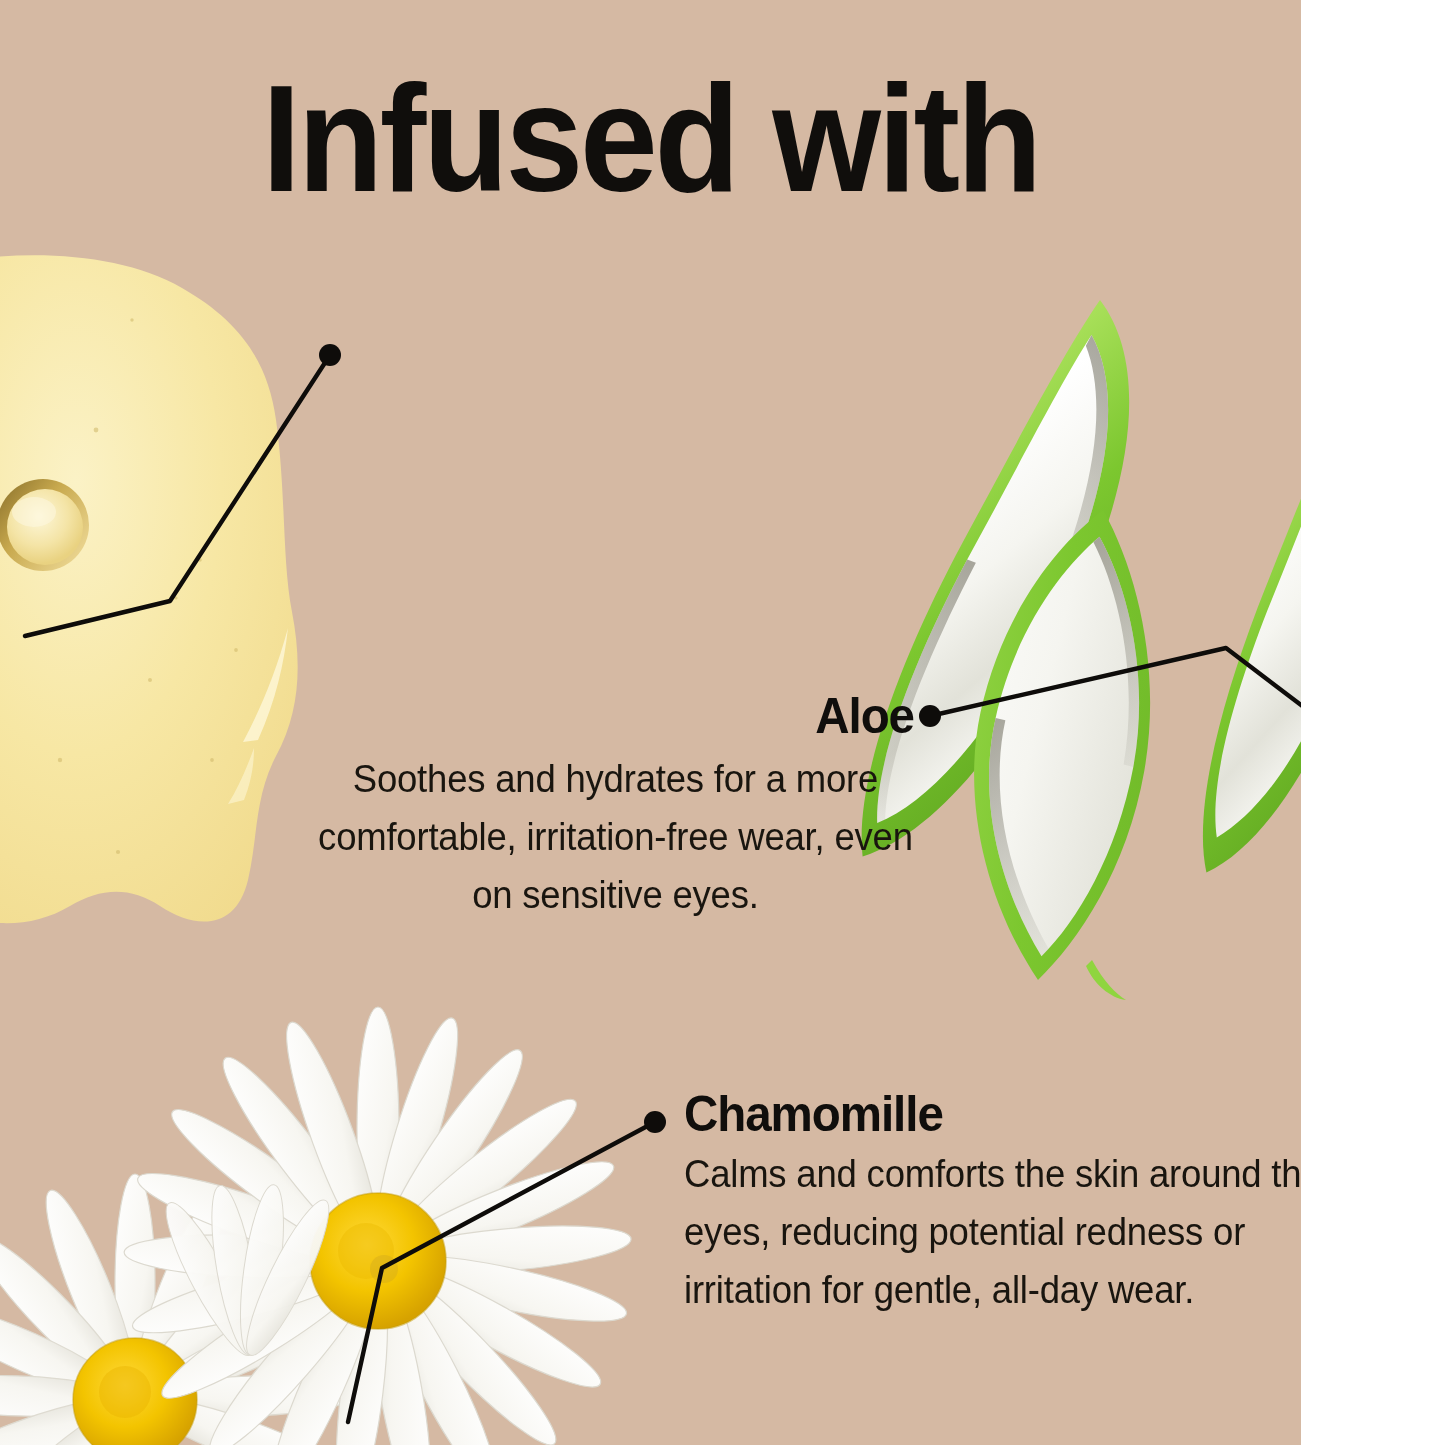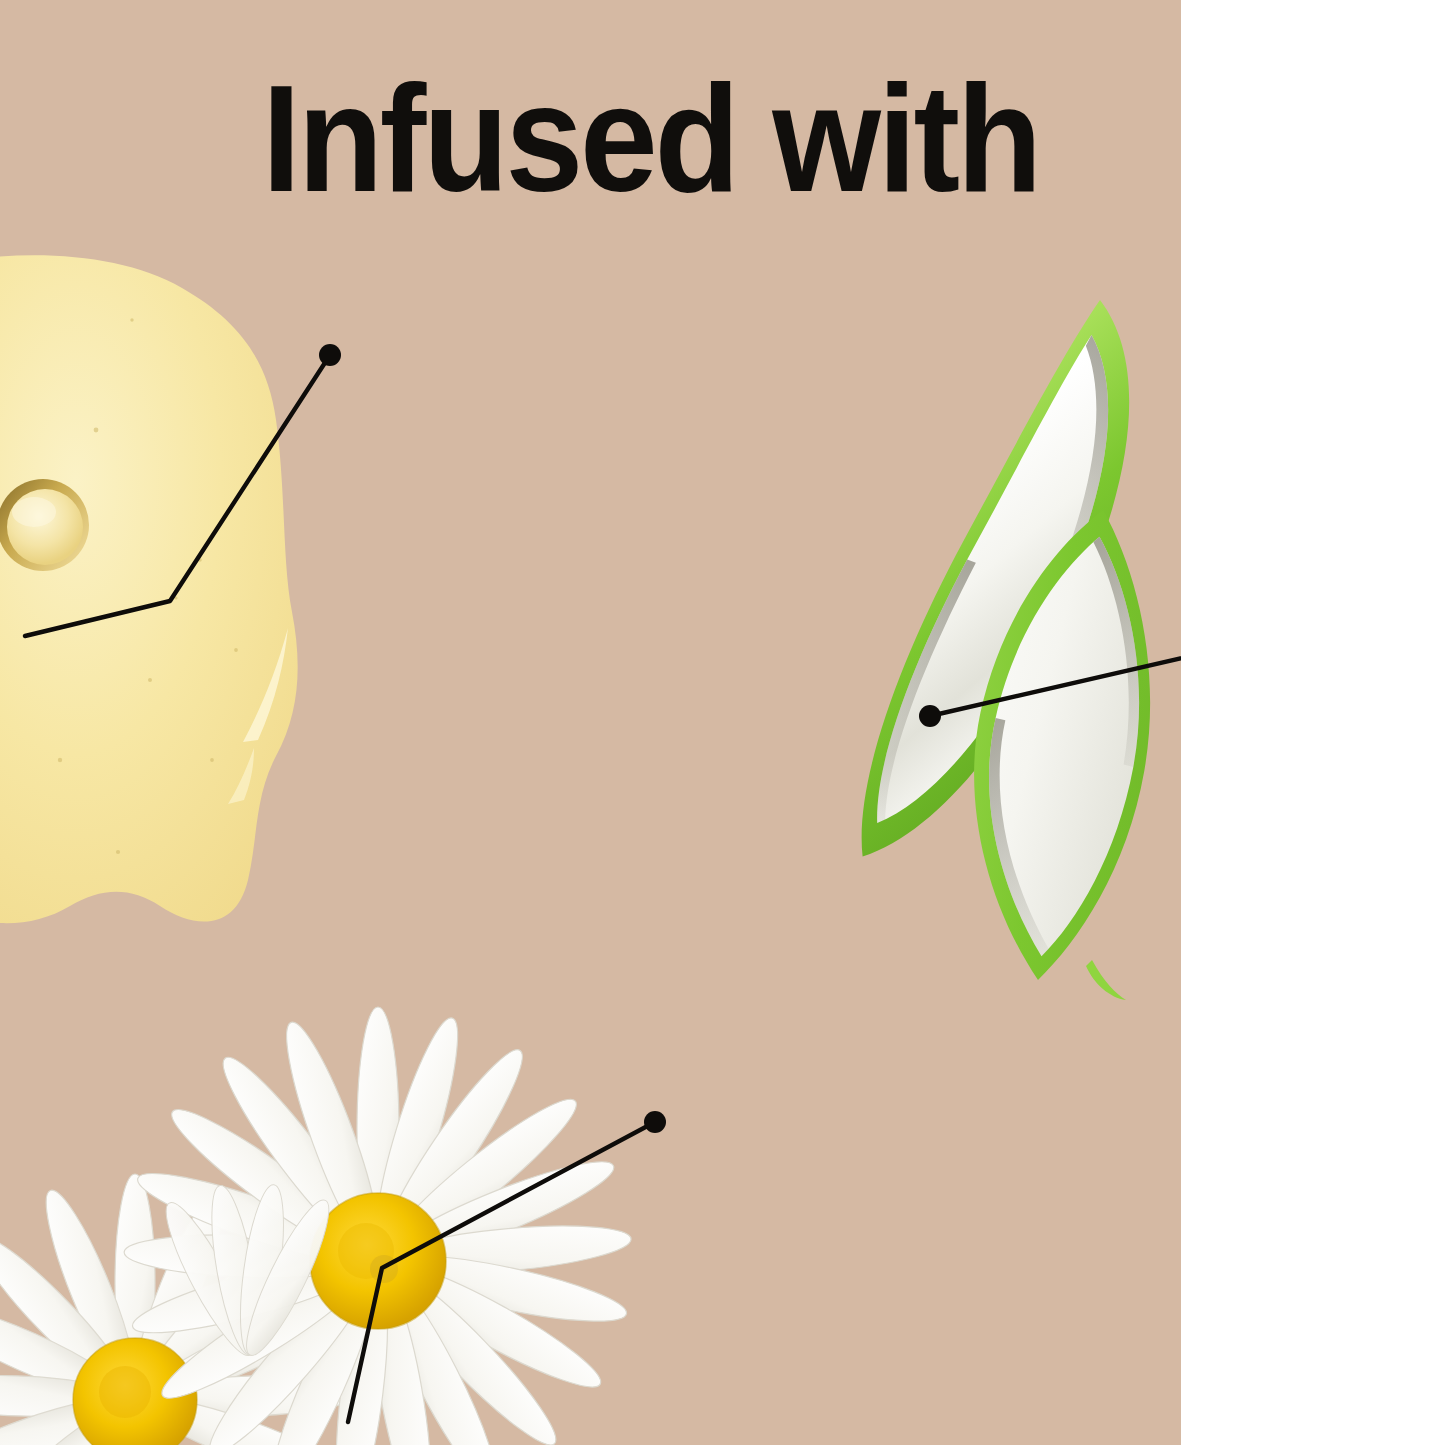--- a/index.html
+++ b/index.html
@@ -2,21 +2,21 @@
 <html><head>
 <meta charset="utf-8">
 <style>
   html, body {
     margin: 0;
     padding: 0;
     background: #ffffff;
   }
   #canvas {
     position: relative;
-    width: 1181px;
+    width: 1301px;
     height: 1445px;
     overflow: hidden;
     background: #d5b9a3;
     font-family: "Liberation Sans", sans-serif;
     color: #141210;
   }
   #art {
     position: absolute;
     inset: 0;
     width: 1445px;
@@ -284,15 +284,23 @@
         <circle cx="330" cy="355" r="11"></circle>
         <circle cx="930" cy="716" r="11"></circle>
         <circle cx="655" cy="1122" r="11"></circle>
       </g>
     </g>
   </svg>
 
   <div class="title">Infused with</div>
 
 
-
+  <div class="callout" id="callout-aloe">
+    <h2>Aloe</h2>
+    <p>Soothes and hydrates for a more comfortable, irritation-free wear, even on sensitive eyes.</p>
+  </div>
+
+  <div class="callout" id="callout-chamomille">
+    <h2>Chamomille</h2>
+    <p>Calms and comforts the skin around the eyes, reducing potential redness or irritation for gentle, all-day wear.</p>
+  </div>
 
 </div>
 
 </body></html>

